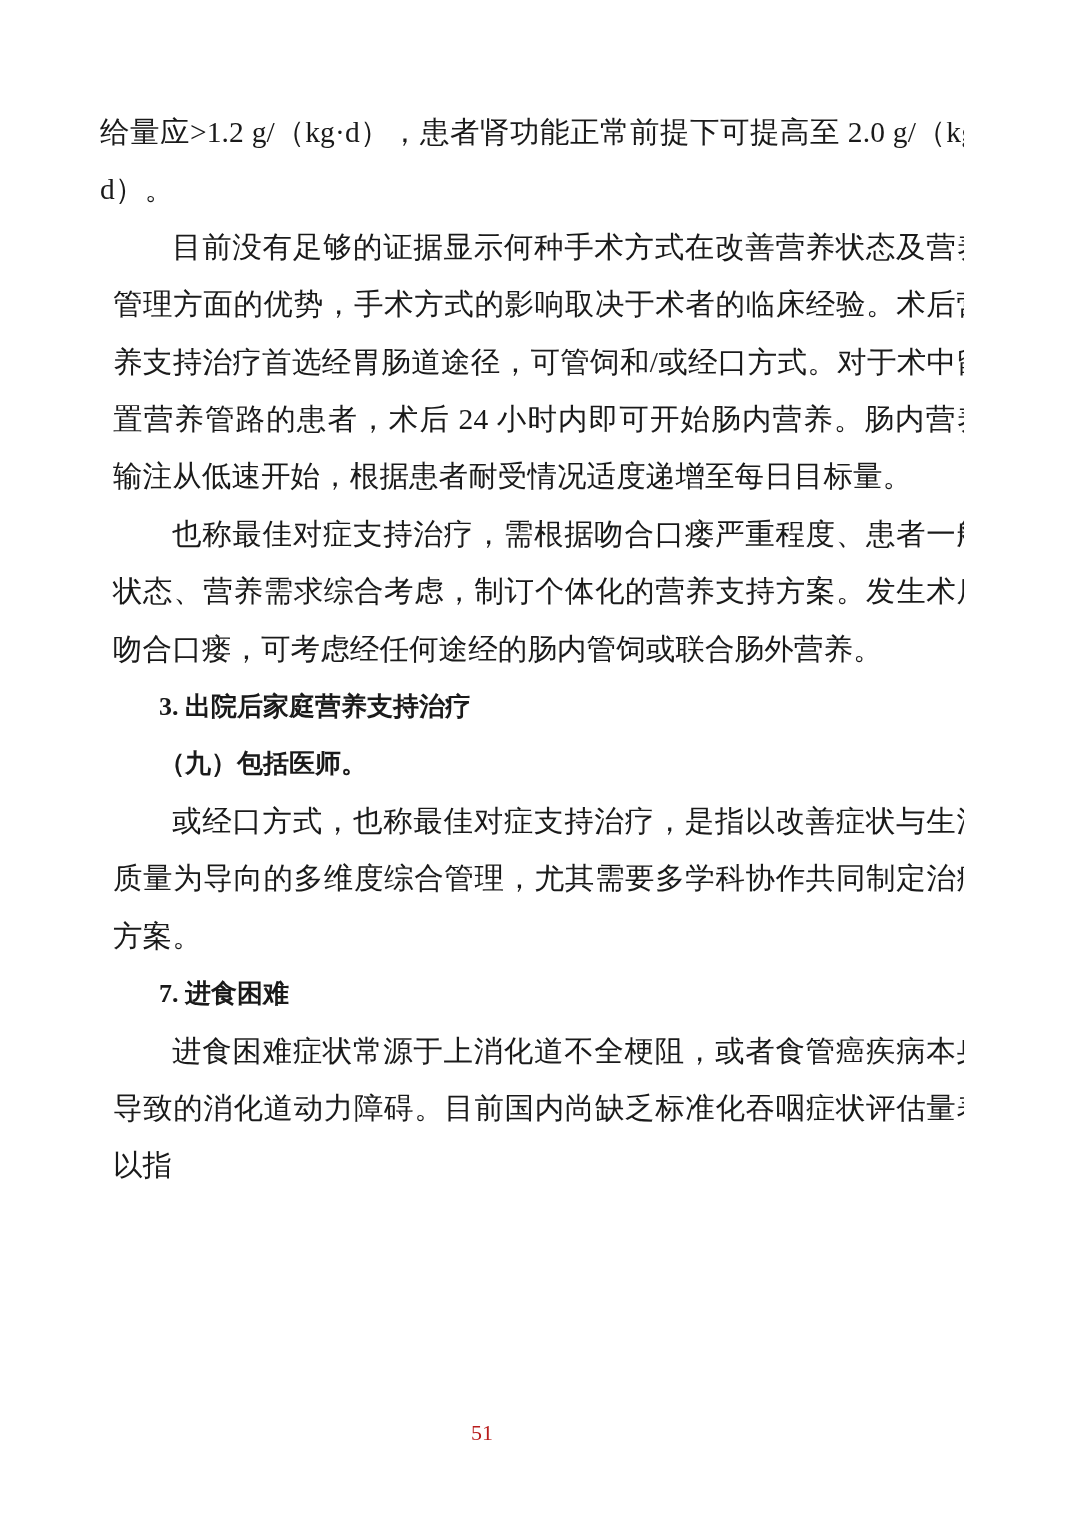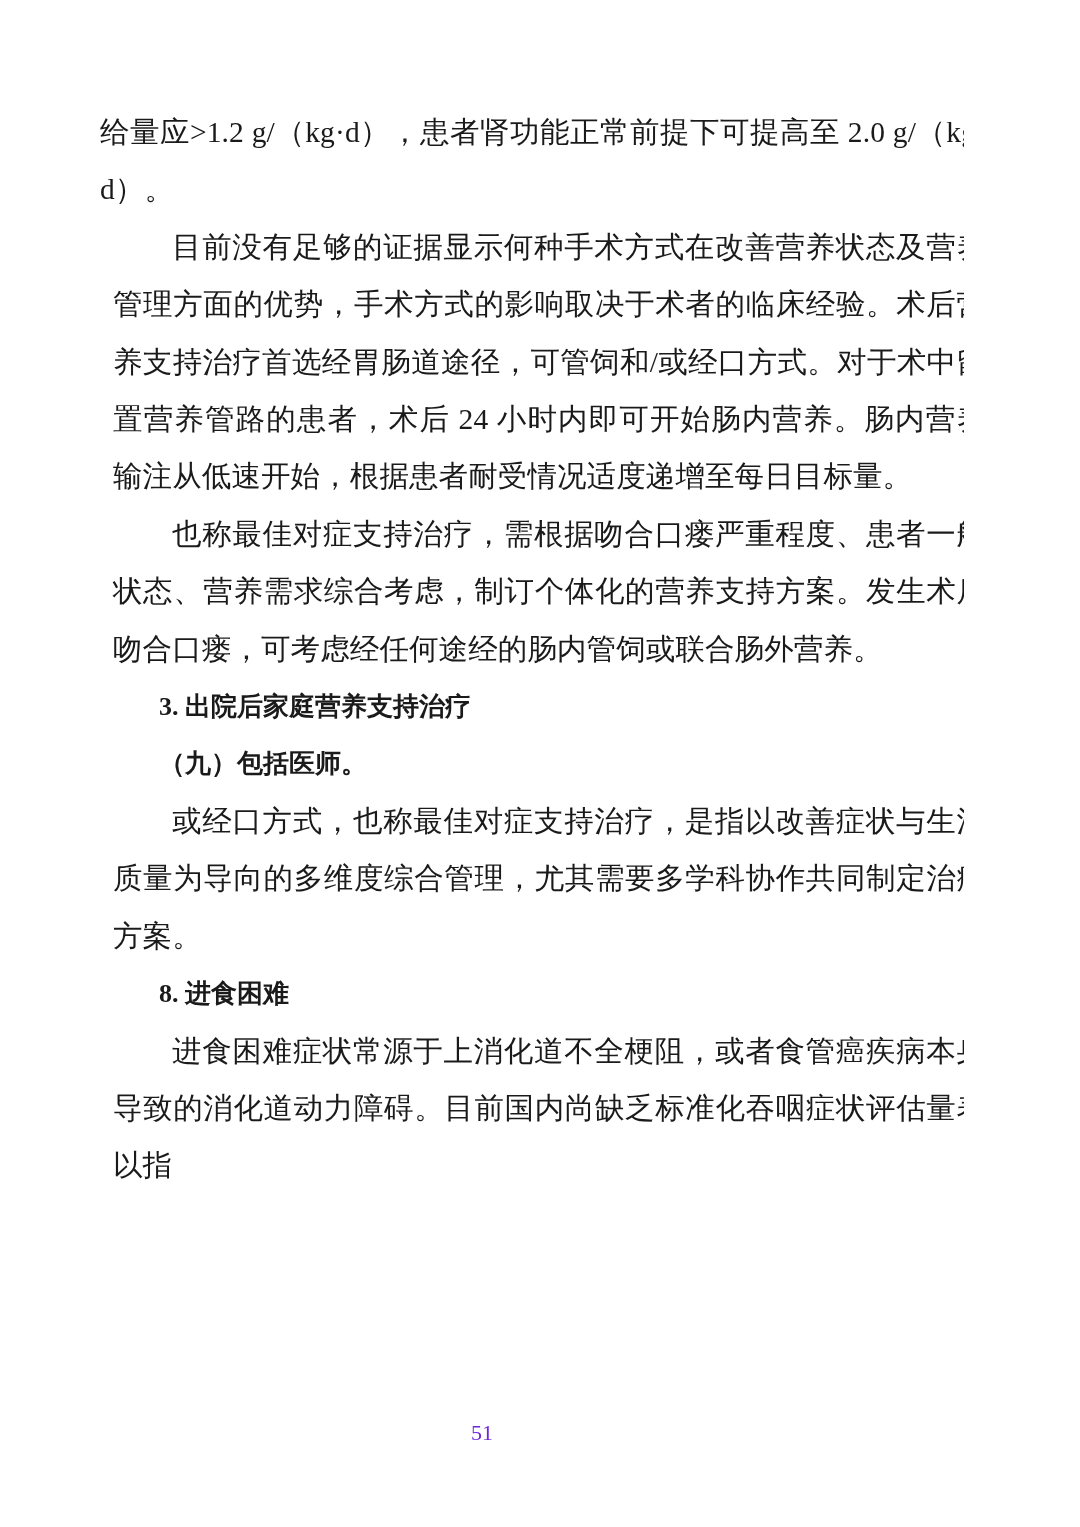--- a/index.html
+++ b/index.html
@@ -54,21 +54,21 @@
     color: #1a1a1a;
   }
   .page-number {
     position: absolute;
     left: 0;
     right: 0;
     top: 1418px;
     text-align: center;
     font-size: 22px;
     line-height: 30px;
-    color: #6d28d9;
+    color: #b91c1c;
     font-family: "Liberation Serif", "DejaVu Serif", serif;
   }
 </style>
 </head>
 <body>
 
 <div class="page">
 
   <div class="content">
 
@@ -78,21 +78,21 @@
 
     <p class="para indent">也称最佳对症支持治疗，需根据吻合口瘘严重程度、患者一般状态、营养需求综合考虑，制订个体化的营养支持方案。发生术后吻合口瘘，可考虑经任何途经的肠内管饲或联合肠外营养。</p>
 
     <h3 class="heading">3. 出院后家庭营养支持治疗</h3>
 
 
     <h3 class="heading">（九）包括医师。</h3>
 
     <p class="para indent">或经口方式，也称最佳对症支持治疗，是指以改善症状与生活质量为导向的多维度综合管理，尤其需要多学科协作共同制定治疗方案。</p>
 
-    <h3 class="heading">8. 进食困难</h3>
+    <h3 class="heading">7. 进食困难</h3>
 
     <p class="para indent">进食困难症状常源于上消化道不全梗阻，或者食管癌疾病本身导致的消化道动力障碍。目前国内尚缺乏标准化吞咽症状评估量表以指</p>
 
   </div>
 
   <div class="page-number">51</div>
 
 </div>
 
 </body></html>

